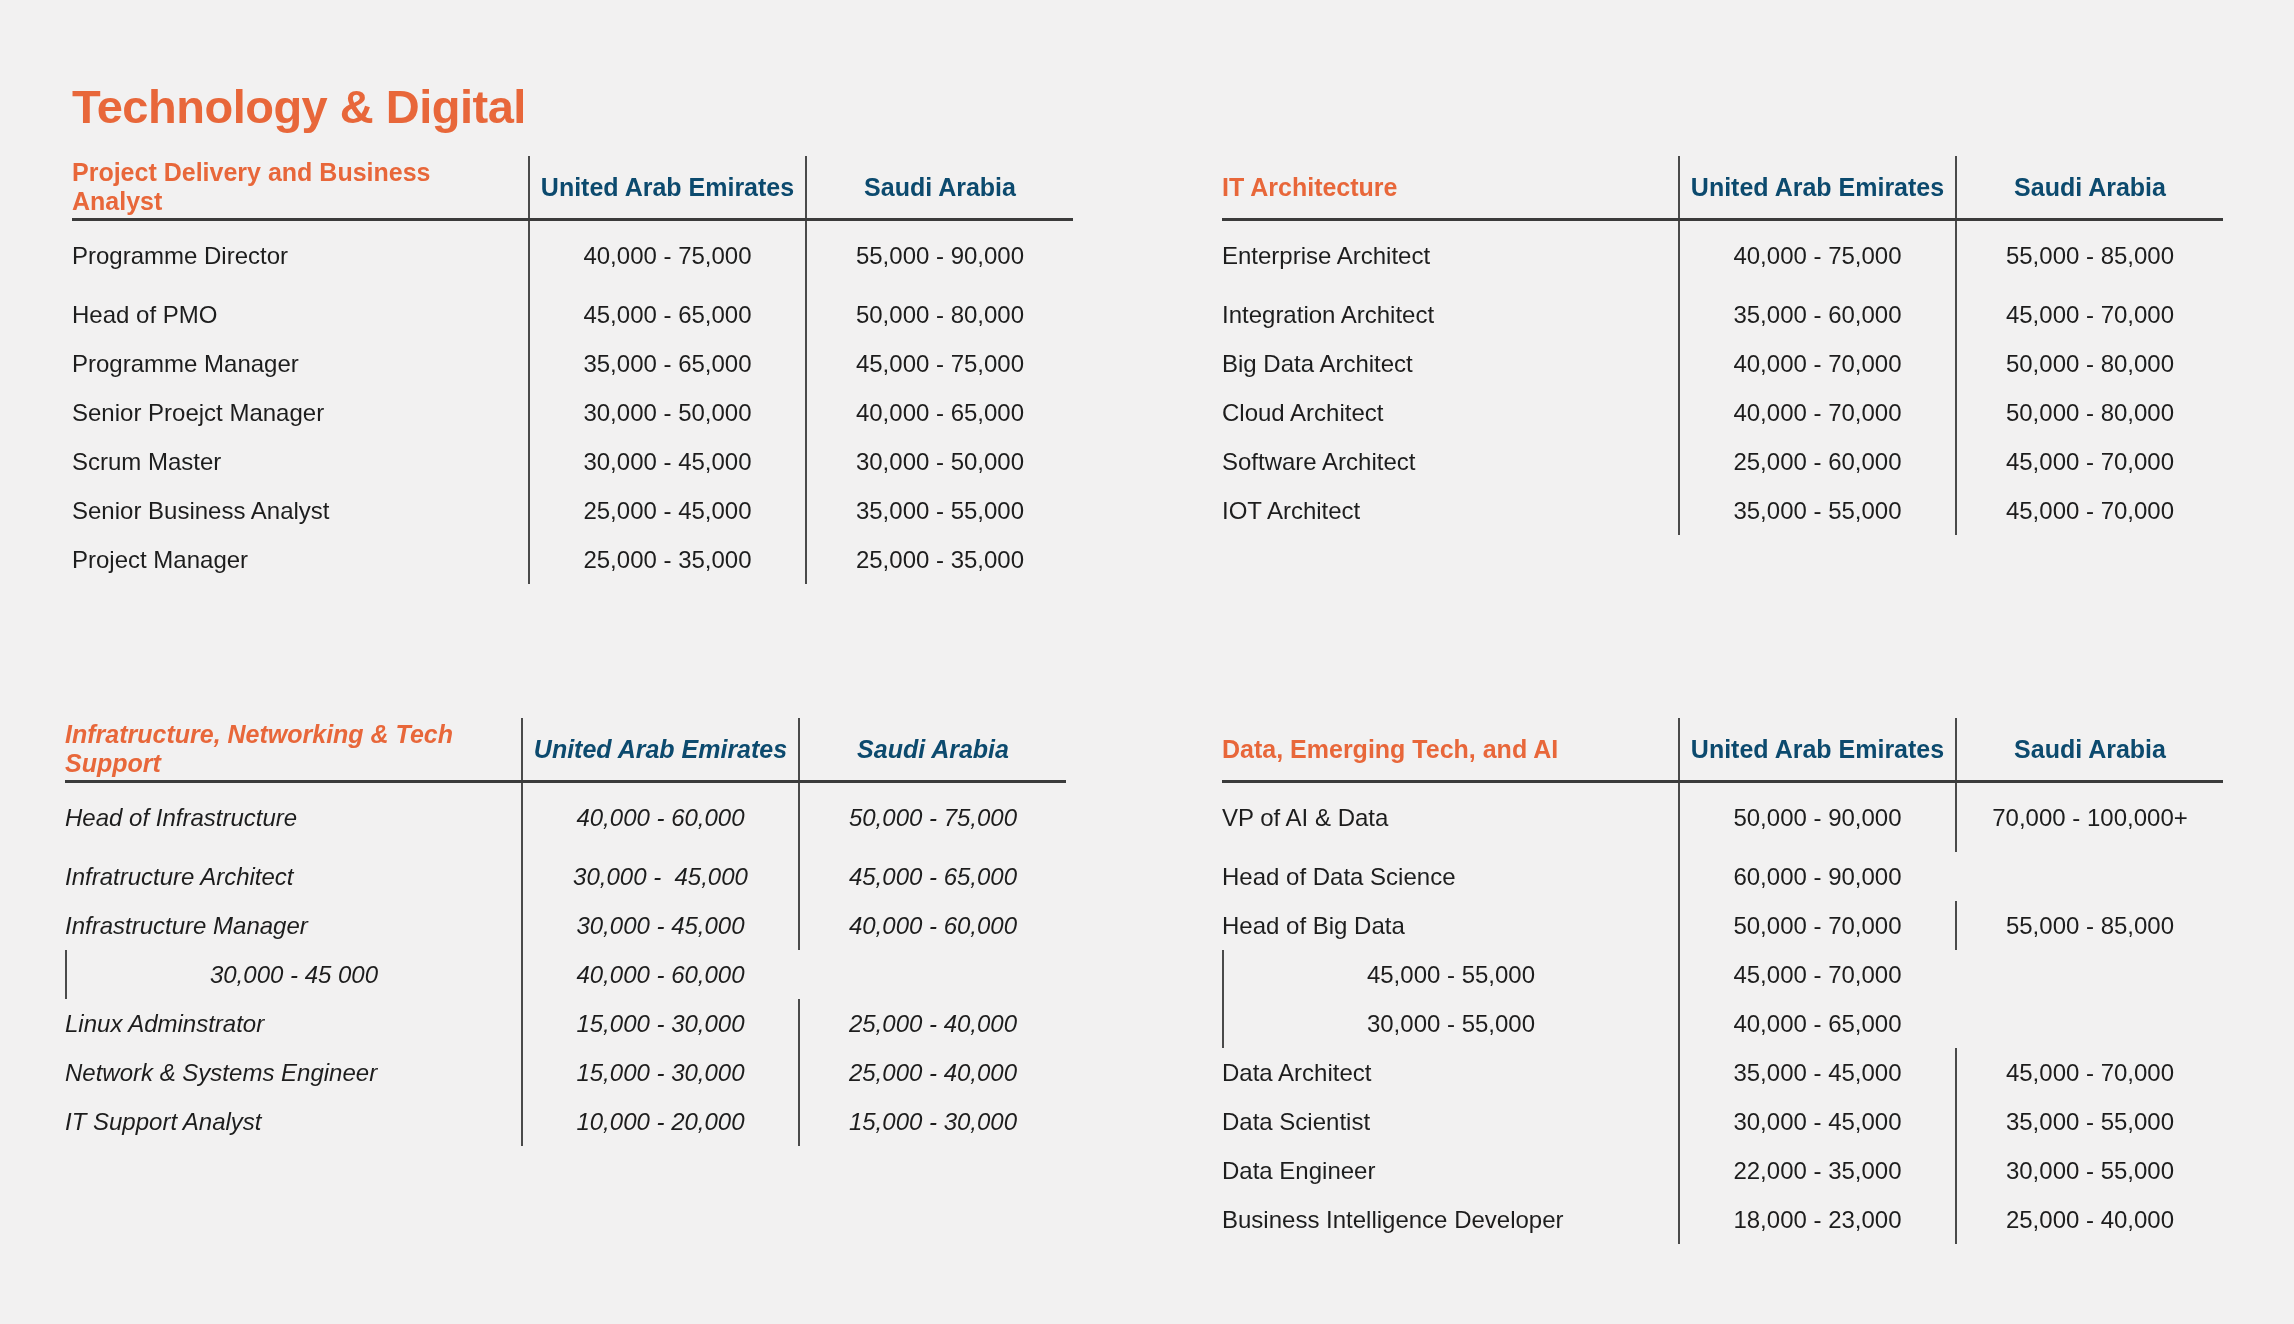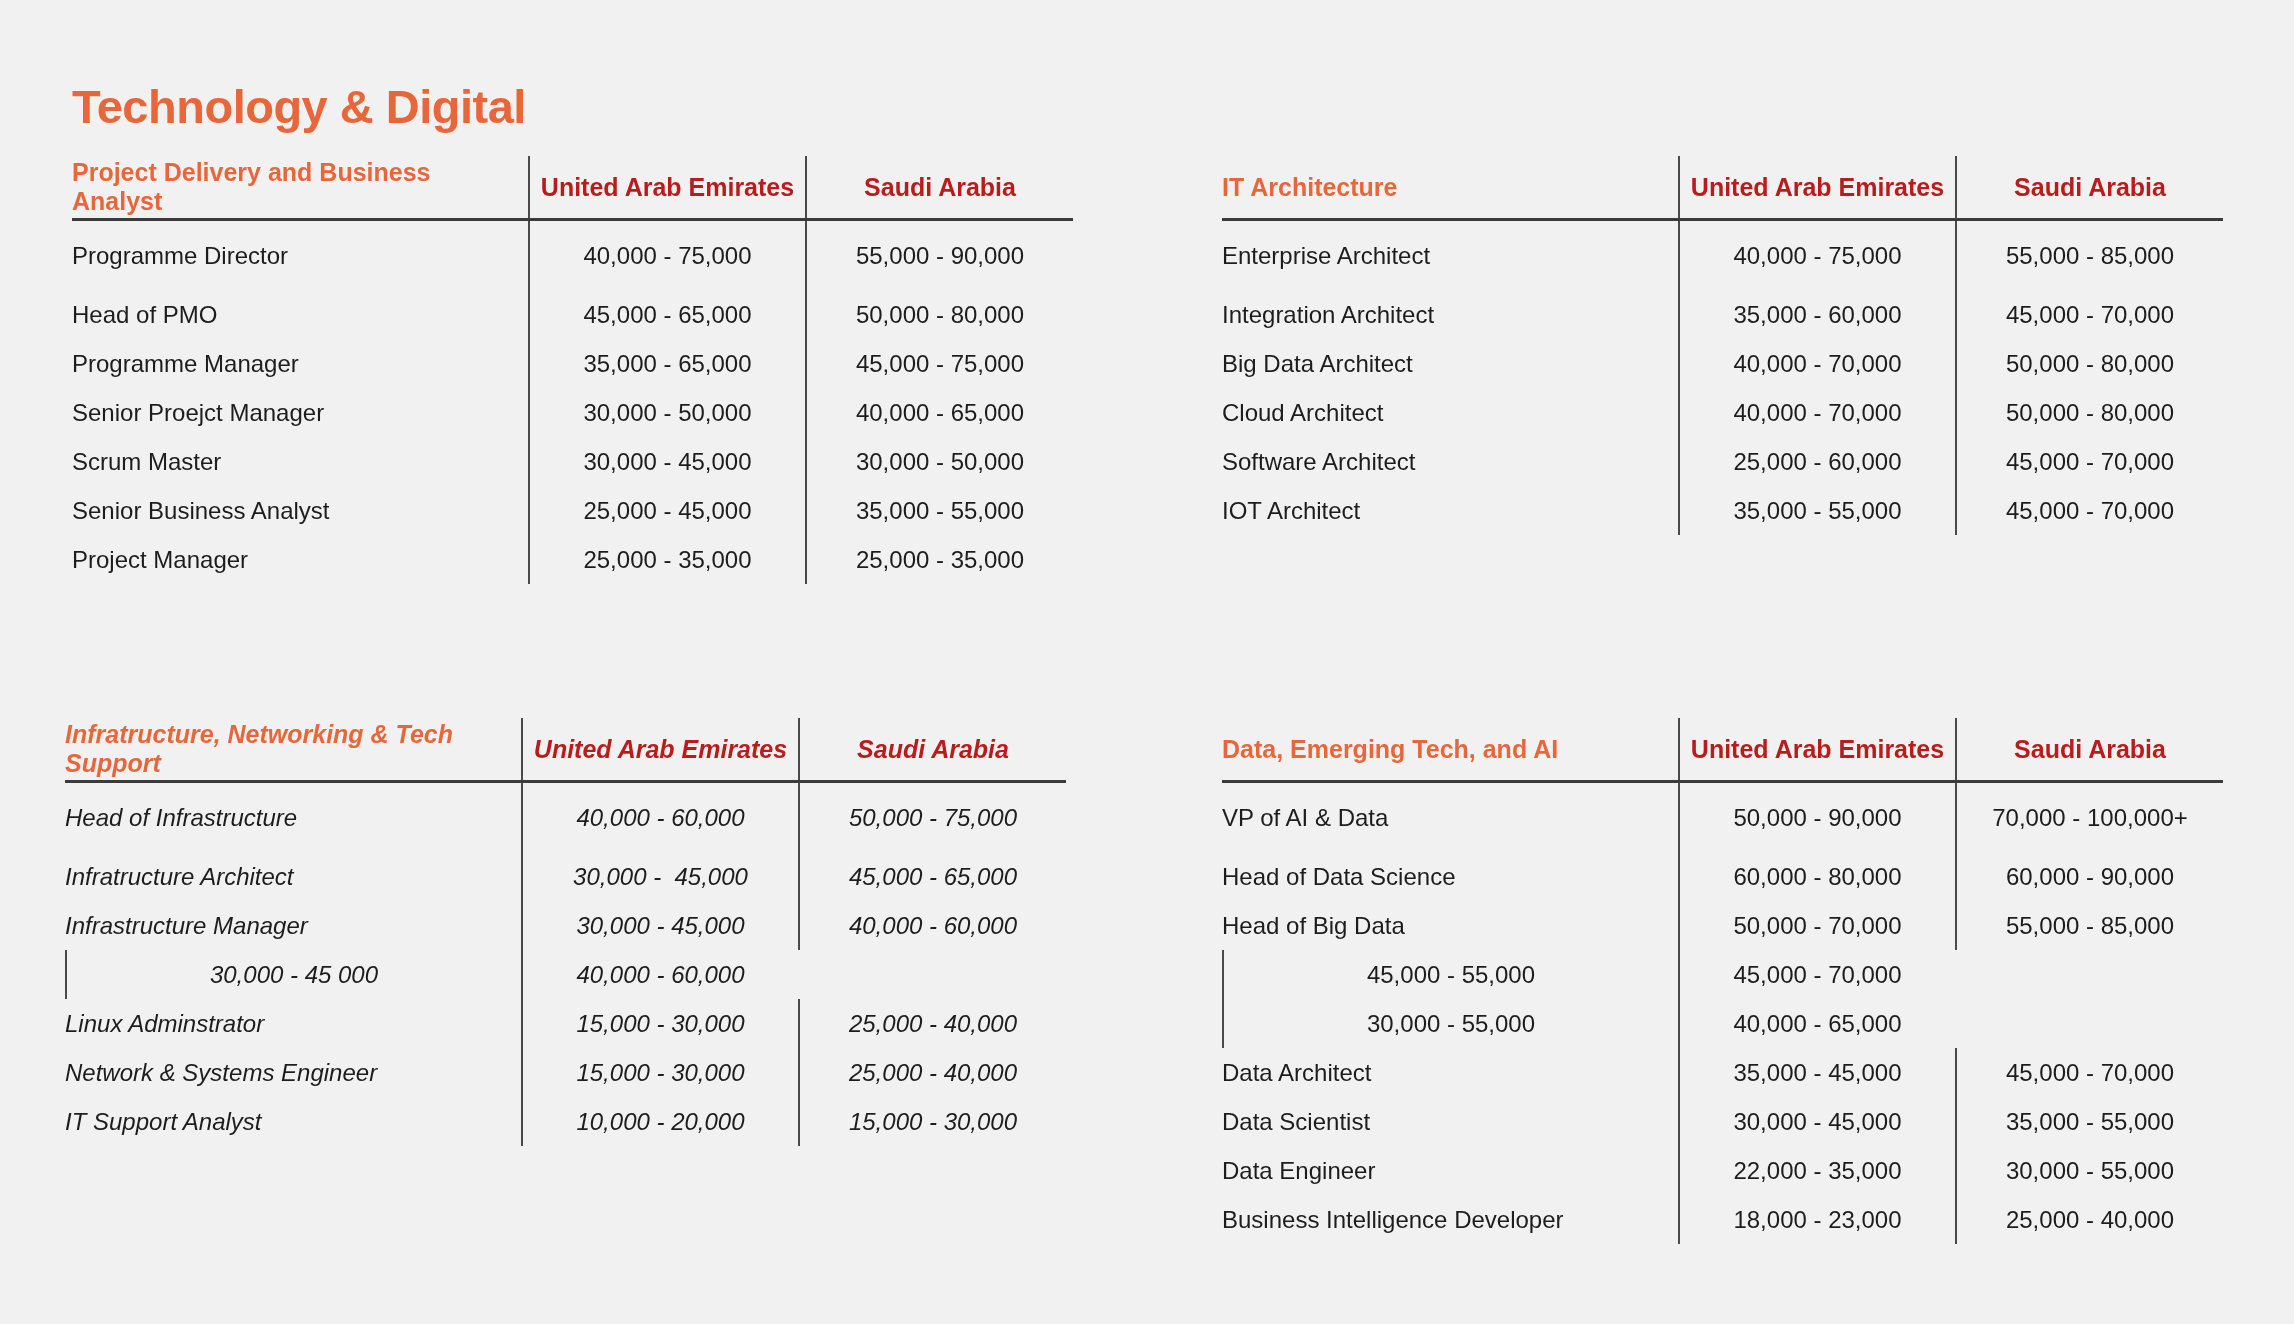--- a/index.html
+++ b/index.html
@@ -23,21 +23,21 @@
   .thead{
     display:grid;grid-template-columns:456px 277px 268px;
     height:62px;border-bottom:3px solid #3b3b3b;
   }
   .thead .cell{display:flex;align-items:center;}
   .table-title{
     font-weight:bold;font-size:25px;color:#e8673a;
     justify-content:flex-start;padding-right:8px;
   }
   .col-header{
-    font-weight:bold;font-size:25px;color:#b91c1c;
+    font-weight:bold;font-size:25px;color:#0c4a6e;
     justify-content:center;text-align:center;
     border-left:2px solid #4a4a4a;
   }
   .tbody .row{
     display:grid;grid-template-columns:456px 277px 268px;
     height:49px;
   }
   .tbody .row:first-child{height:69px;}
   .tbody .cell{
     display:flex;align-items:center;font-size:24px;white-space:pre;
@@ -186,21 +186,20 @@
     <div class="cell col-header">Saudi Arabia</div>
   </div>
   <div class="tbody">
       <div class="row">
         <div class="cell role-cell role-cell">VP of AI &amp; Data</div>
         <div class="cell val-cell">50,000 - 90,000</div>
         <div class="cell val-cell">70,000 - 100,000+</div>
       </div>
       <div class="row">
         <div class="cell role-cell role-cell">Head of Data Science</div>
-        <div class="cell val-cell">60,000 - 80,000</div>
         <div class="cell val-cell">60,000 - 90,000</div>
       </div>
       <div class="row">
         <div class="cell role-cell role-cell">Head of Big Data</div>
         <div class="cell val-cell">50,000 - 70,000</div>
         <div class="cell val-cell">55,000 - 85,000</div>
       </div>
       <div class="row">
         <div class="cell val-cell">45,000 - 55,000</div>
         <div class="cell val-cell">45,000 - 70,000</div>

